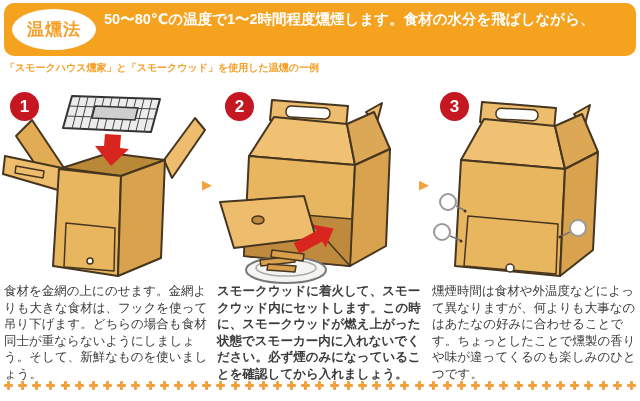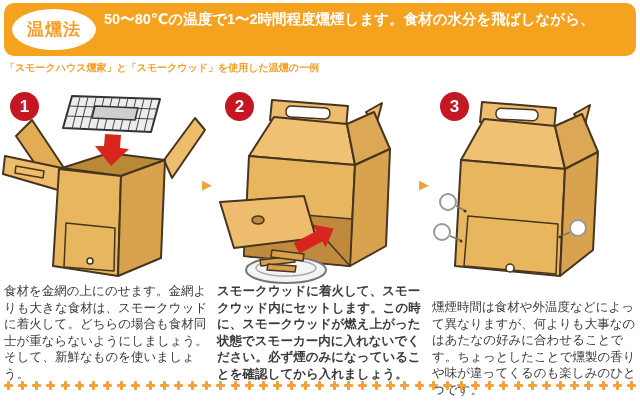--- a/index.html
+++ b/index.html
@@ -62,21 +62,21 @@
   }
   #arrow1{left:202px;top:177px;}
   #arrow2{left:419px;top:177px;}
   .step-text{
     position:absolute;top:283px;
     color:var(--ink);font-size:12.5px;line-height:16.5px;
     text-align:left;
   }
   #text1{left:4px;width:208px;}
   #text2{left:217px;width:212px;font-weight:bold;}
-  #text3{left:432px;width:206px;margin-top:16px;}
+  #text3{left:432px;width:206px;}
   
   .outline{stroke:#46351f;stroke-width:2;stroke-linejoin:round;}
   .thin{stroke:#46351f;stroke-width:1.5;stroke-linejoin:round;}
   .grill-line{stroke:#444;stroke-width:1;}
   .red-arrow{fill:var(--arrow-red);}
   .smoke{fill:#ffffff;stroke:#999;stroke-width:2;}
   
   .sparkle-row{
     position:absolute;left:4px;top:378px;width:632px;height:14px;
     display:flex;justify-content:space-between;align-items:center;
@@ -187,21 +187,21 @@
     <circle class="smoke" cx="148" cy="138" r="8"></circle>
     <circle cx="35" cy="121" r="1.5" fill="#46351f"></circle>
     <circle cx="31" cy="151" r="1.5" fill="#46351f"></circle>
     <circle cx="130" cy="147" r="1.5" fill="#46351f"></circle>
   </g>
 </svg>
 
 <span class="step-arrow" id="arrow1">▶</span>
 <span class="step-arrow" id="arrow2">▶</span>
 
-<div class="step-text" id="text1">食材を金網の上にのせます。金網よりも大きな食材は、スモークウッドに着火して。どちらの場合も食材同士が重ならないようにしましょう。そして、新鮮なものを使いましょう。</div>
+<div class="step-text" id="text1">食材を金網の上にのせます。金網よりも大きな食材は、フックを使って吊り下げます。どちらの場合も食材同士が重ならないようにしましょう。そして、新鮮なものを使いましょう。</div>
 <div class="step-text" id="text2">スモークウッドに着火して、スモークウッド内にセットします。この時に、スモークウッドが燃え上がった状態でスモーカー内に入れないでください。必ず煙のみになっていることを確認してから入れましょう。</div>
 <div class="step-text" id="text3">燻煙時間は食材や外温度などによって異なりますが、何よりも大事なのはあたなの好みに合わせることです。ちょっとしたことで燻製の香りや味が違ってくるのも楽しみのひとつです。</div>
 
 <div class="sparkle-row">
     <span class="plus"></span>
     <span class="plus"></span>
     <span class="plus"></span>
     <span class="plus"></span>
     <span class="plus"></span>
     <span class="plus"></span>

